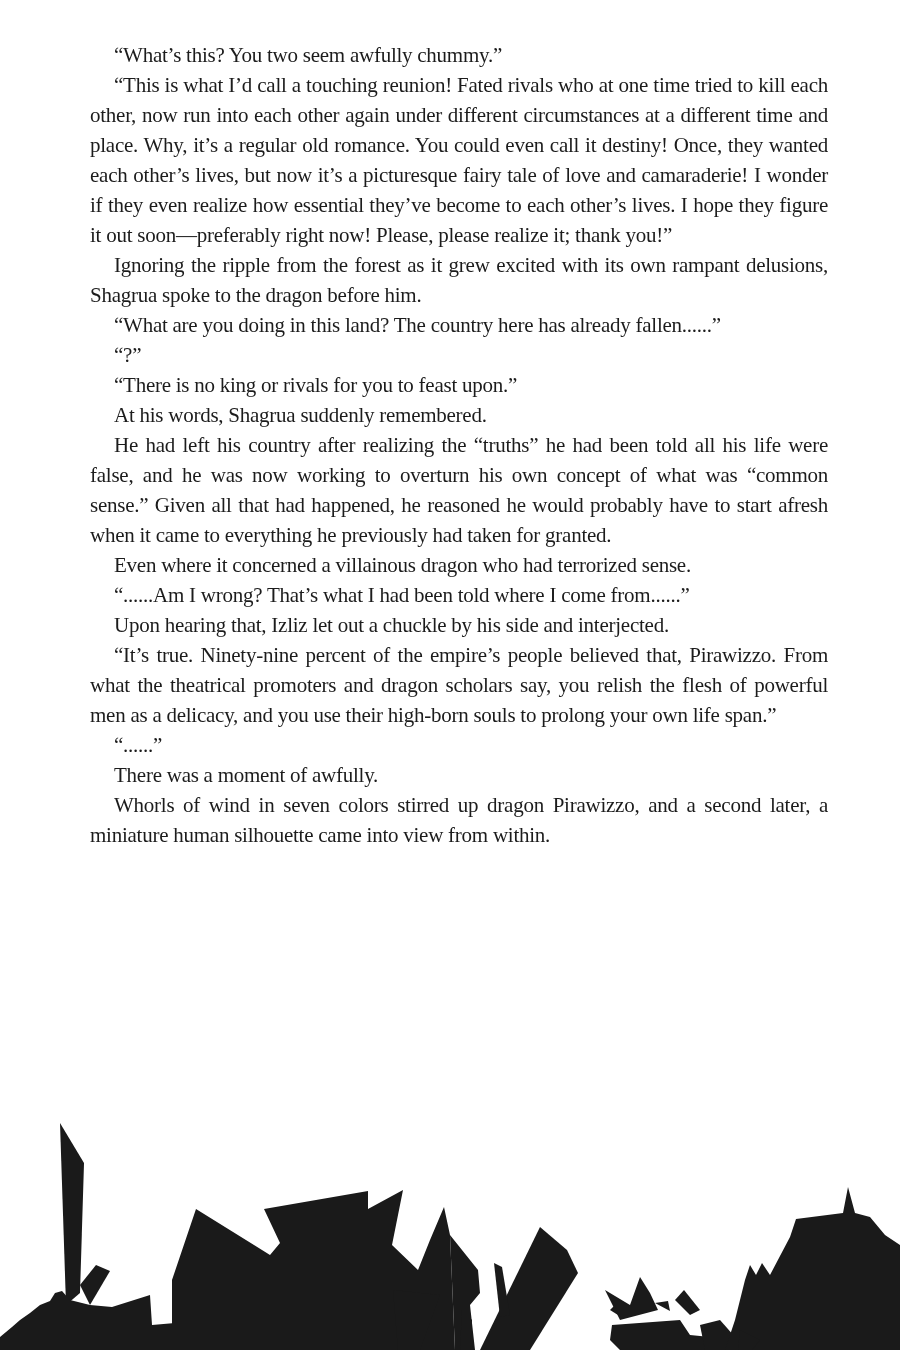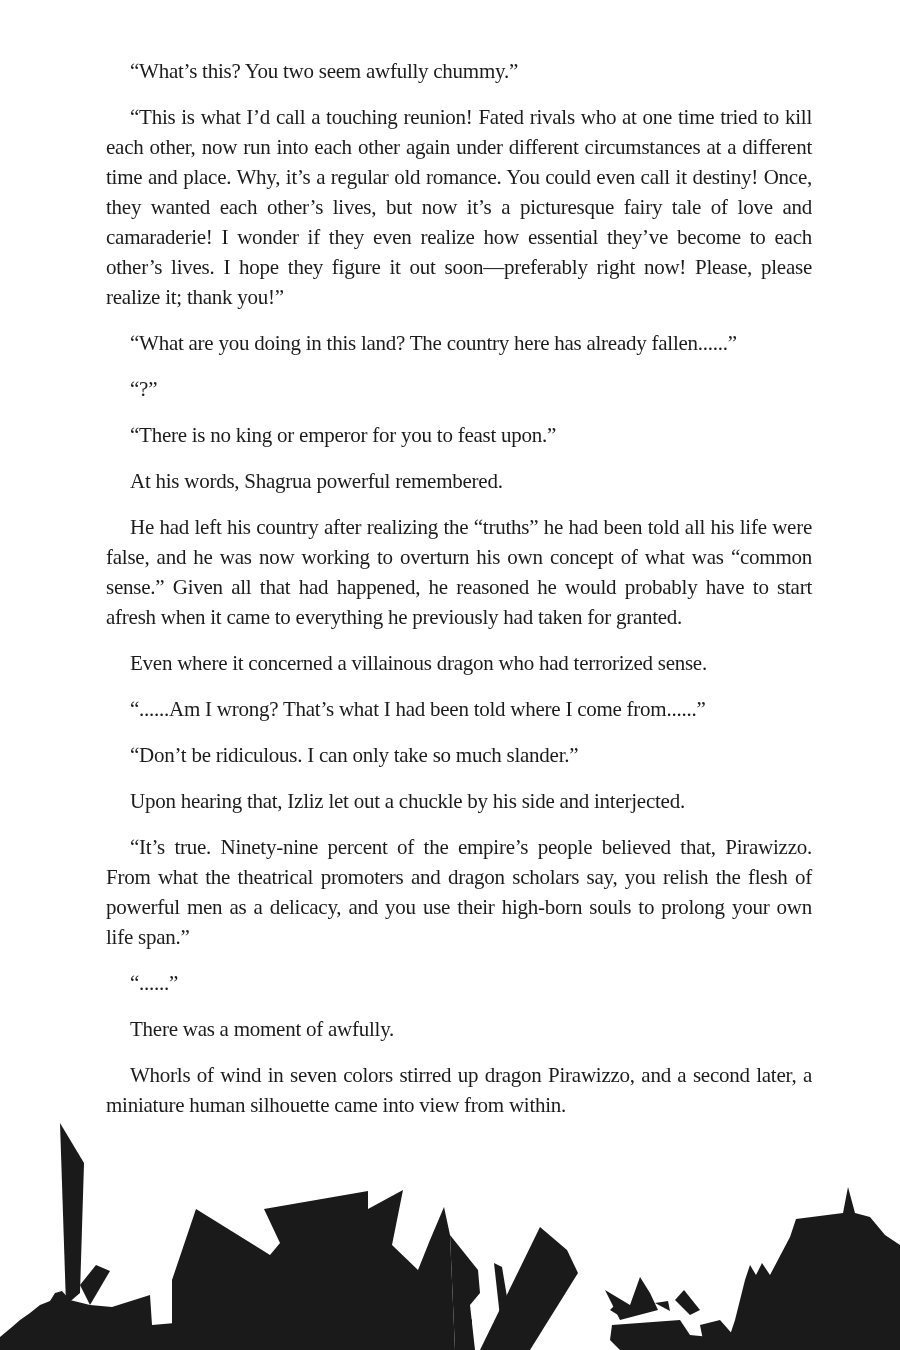--- a/index.html
+++ b/index.html
@@ -3,38 +3,38 @@
   <meta charset="utf-8">
   <style>
     html, body { margin: 0; padding: 0; background: #ffffff; }
     body { width: 900px; height: 1350px; position: relative; overflow: hidden; }
     .page {
       position: absolute; left: 90px; top: 40px; width: 738px;
       font-family: "Liberation Serif", "DejaVu Serif", serif;
       font-size: 21px; line-height: 30px; color: #1c1c1c;
       letter-spacing: -0.25px;
     }
-    .para { margin: 16px; text-indent: 24px; text-align: justify; }
+    .para { margin: 0; text-indent: 24px; text-align: justify; }
     .silhouette { position: absolute; left: 0; top: 1115px; width: 900px; height: 235px; }
     .silhouette svg { width: 900px; height: 235px; display: block; }
   </style>
 </head>
 <body>
 
 <div class="page">
   <p class="para">“What’s this? You two seem awfully chummy.”</p>
   <p class="para">“This is what I’d call a touching reunion! Fated rivals who at one time tried to kill each other, now run into each other again under different circumstances at a different time and place. Why, it’s a regular old romance. You could even call it destiny! Once, they wanted each other’s lives, but now it’s a picturesque fairy tale of love and camaraderie! I wonder if they even realize how essential they’ve become to each other’s lives. I hope they figure it out soon—preferably right now! Please, please realize it; thank you!”</p>
+  <p class="para">Ignoring the ripple from the forest as it grew excited with its own rampant delusions, Shagrua spoke to the dragon before him.</p>
   <p class="para">“What are you doing in this land? The country here has already fallen......”</p>
   <p class="para">“?”</p>
-  <p class="para">“There is no king or emperor for you to feast upon.”</p>
-  <p class="para">At his words, Shagrua powerful remembered.</p>
+  <p class="para">“There is no king or rivals for you to feast upon.”</p>
+  <p class="para">At his words, Shagrua suddenly remembered.</p>
   <p class="para">He had left his country after realizing the “truths” he had been told all his life were false, and he was now working to overturn his own concept of what was “common sense.” Given all that had happened, he reasoned he would probably have to start afresh when it came to everything he previously had taken for granted.</p>
   <p class="para">Even where it concerned a villainous dragon who had terrorized sense.</p>
   <p class="para">“......Am I wrong? That’s what I had been told where I come from......”</p>
-  <p class="para">“Don’t be ridiculous. I can only take so much slander.”</p>
   <p class="para">Upon hearing that, Izliz let out a chuckle by his side and interjected.</p>
   <p class="para">“It’s true. Ninety-nine percent of the empire’s people believed that, Pirawizzo. From what the theatrical promoters and dragon scholars say, you relish the flesh of powerful men as a delicacy, and you use their high-born souls to prolong your own life span.”</p>
   <p class="para">“......”</p>
   <p class="para">There was a moment of awfully.</p>
   <p class="para">Whorls of wind in seven colors stirred up dragon Pirawizzo, and a second later, a miniature human silhouette came into view from within.</p>
 </div>
 
 <div class="silhouette">
   <svg viewBox="0 0 900 235">
     <g fill="#1a1a1a">

